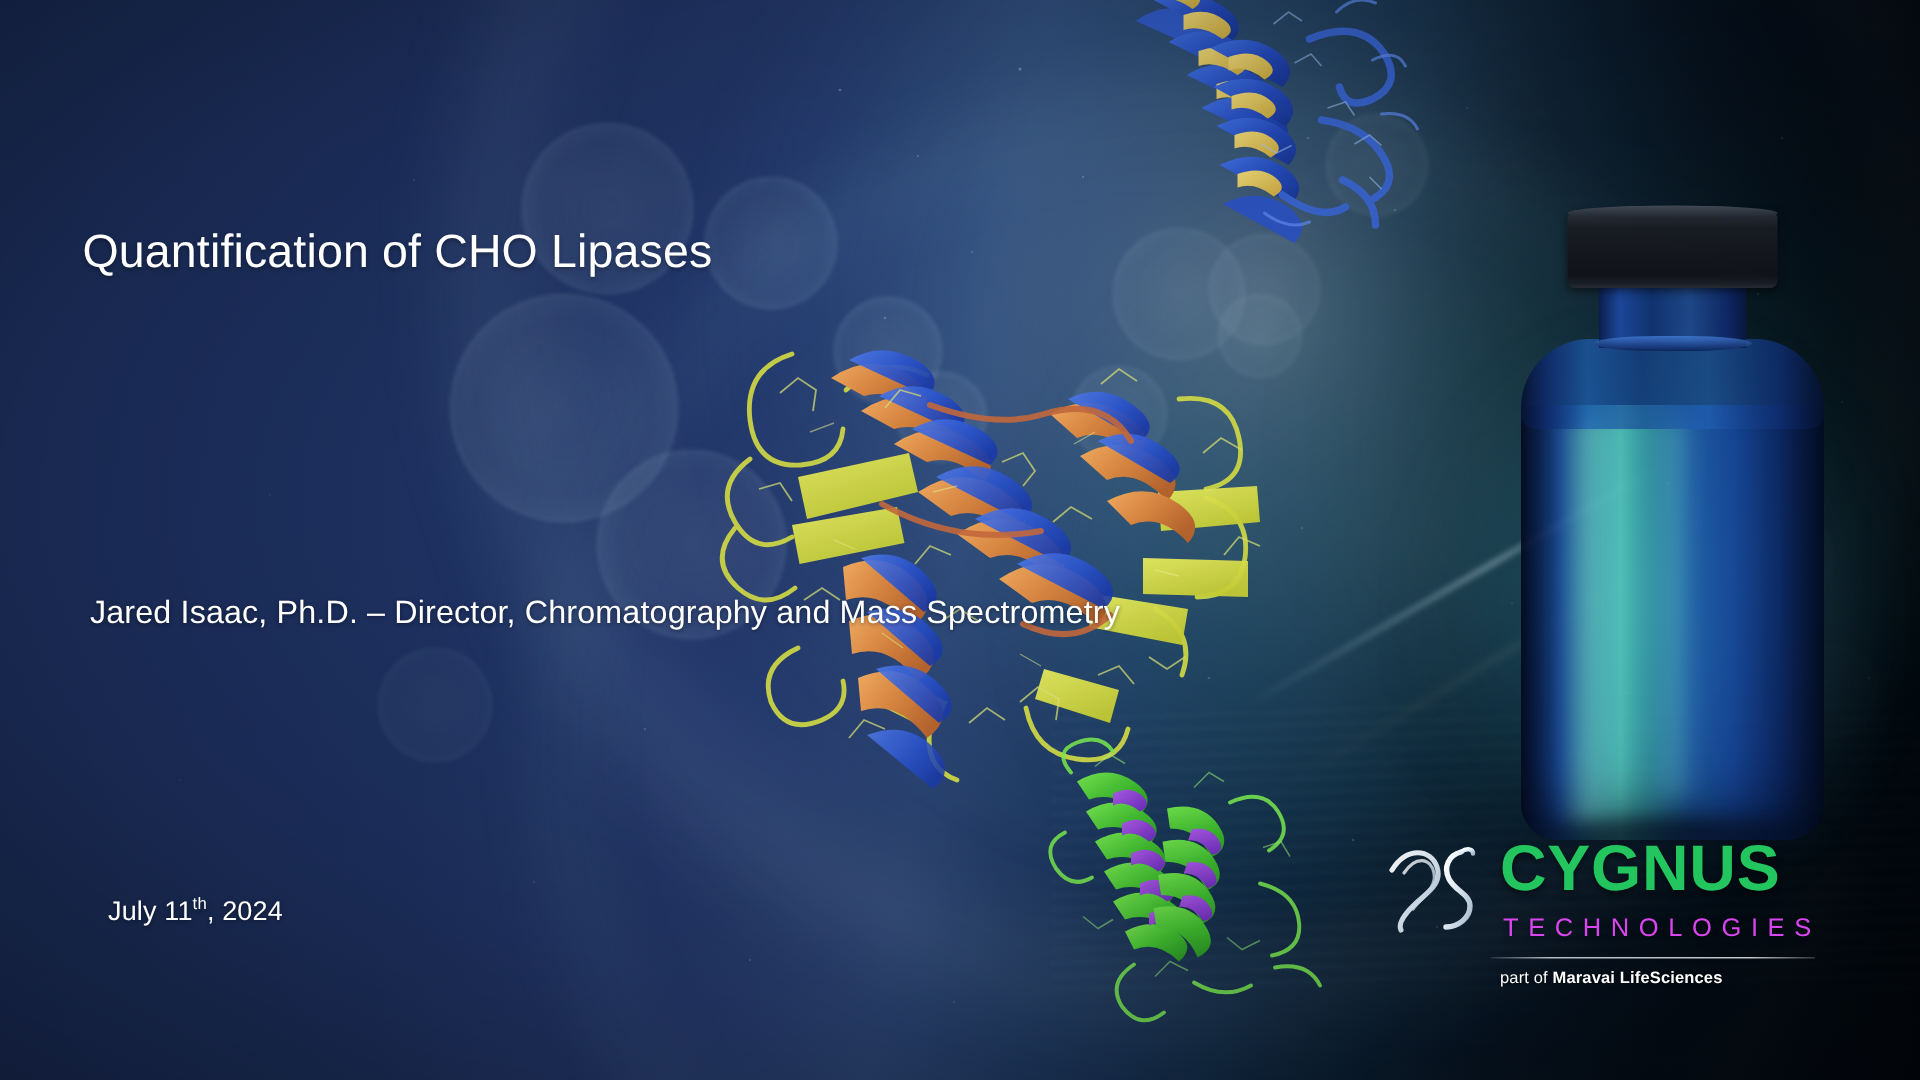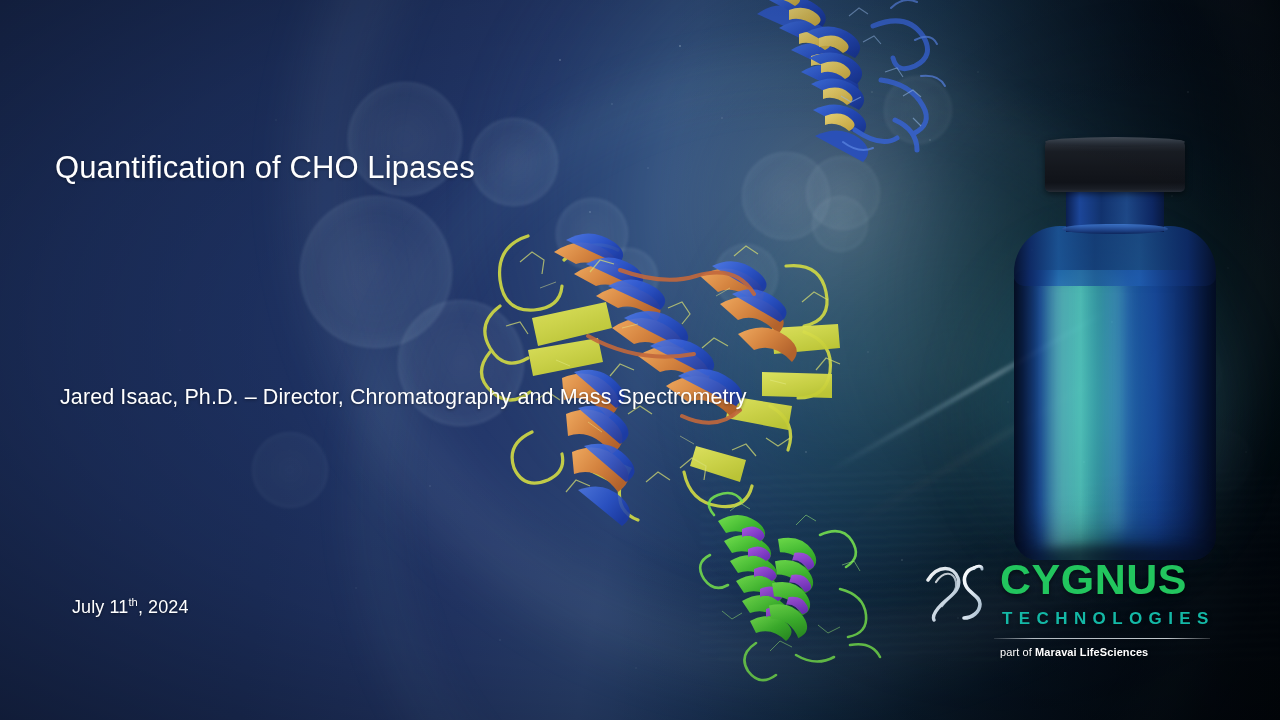--- a/index.html
+++ b/index.html
@@ -308,21 +308,21 @@
     font-size: 31px;
     font-weight: 400;
     color: #ffffff;
     letter-spacing: 0.1px;
     text-shadow: 0 1px 3px rgba(0,0,0,0.35);
     white-space: nowrap;
     text-align: right;
   }
   .presenter {
     position: absolute;
-    left: 60px; top: 385px;
+    left: 60px; top: 396px;
     font-size: 21.5px;
     font-weight: 400;
     color: #ffffff;
     letter-spacing: 0.1px;
     text-shadow: 0 1px 3px rgba(0,0,0,0.45);
     white-space: nowrap;
   }
   .date {
     position: absolute;
     left: 72px; top: 597px;
@@ -359,22 +359,22 @@
     font-weight: 700;
     color: #22c55e;
     letter-spacing: 0.5px;
     line-height: 1;
     text-shadow: 0 2px 5px rgba(0,0,0,0.5);
   }
   .logo-sub {
     position: absolute;
     left: 84px; top: 58px;
     font-size: 17px;
-    font-weight: 700;
-    color: #14b8a6;
+    font-weight: 400;
+    color: #d946ef;
     letter-spacing: 6.4px;
     line-height: 1;
     text-shadow: 0 1px 4px rgba(0,0,0,0.5);
   }
   .logo-rule {
     position: absolute;
     left: 76px; top: 86px;
     width: 216px; height: 1px;
     background: linear-gradient(90deg,
         rgba(255,255,255,0.12) 0%,

